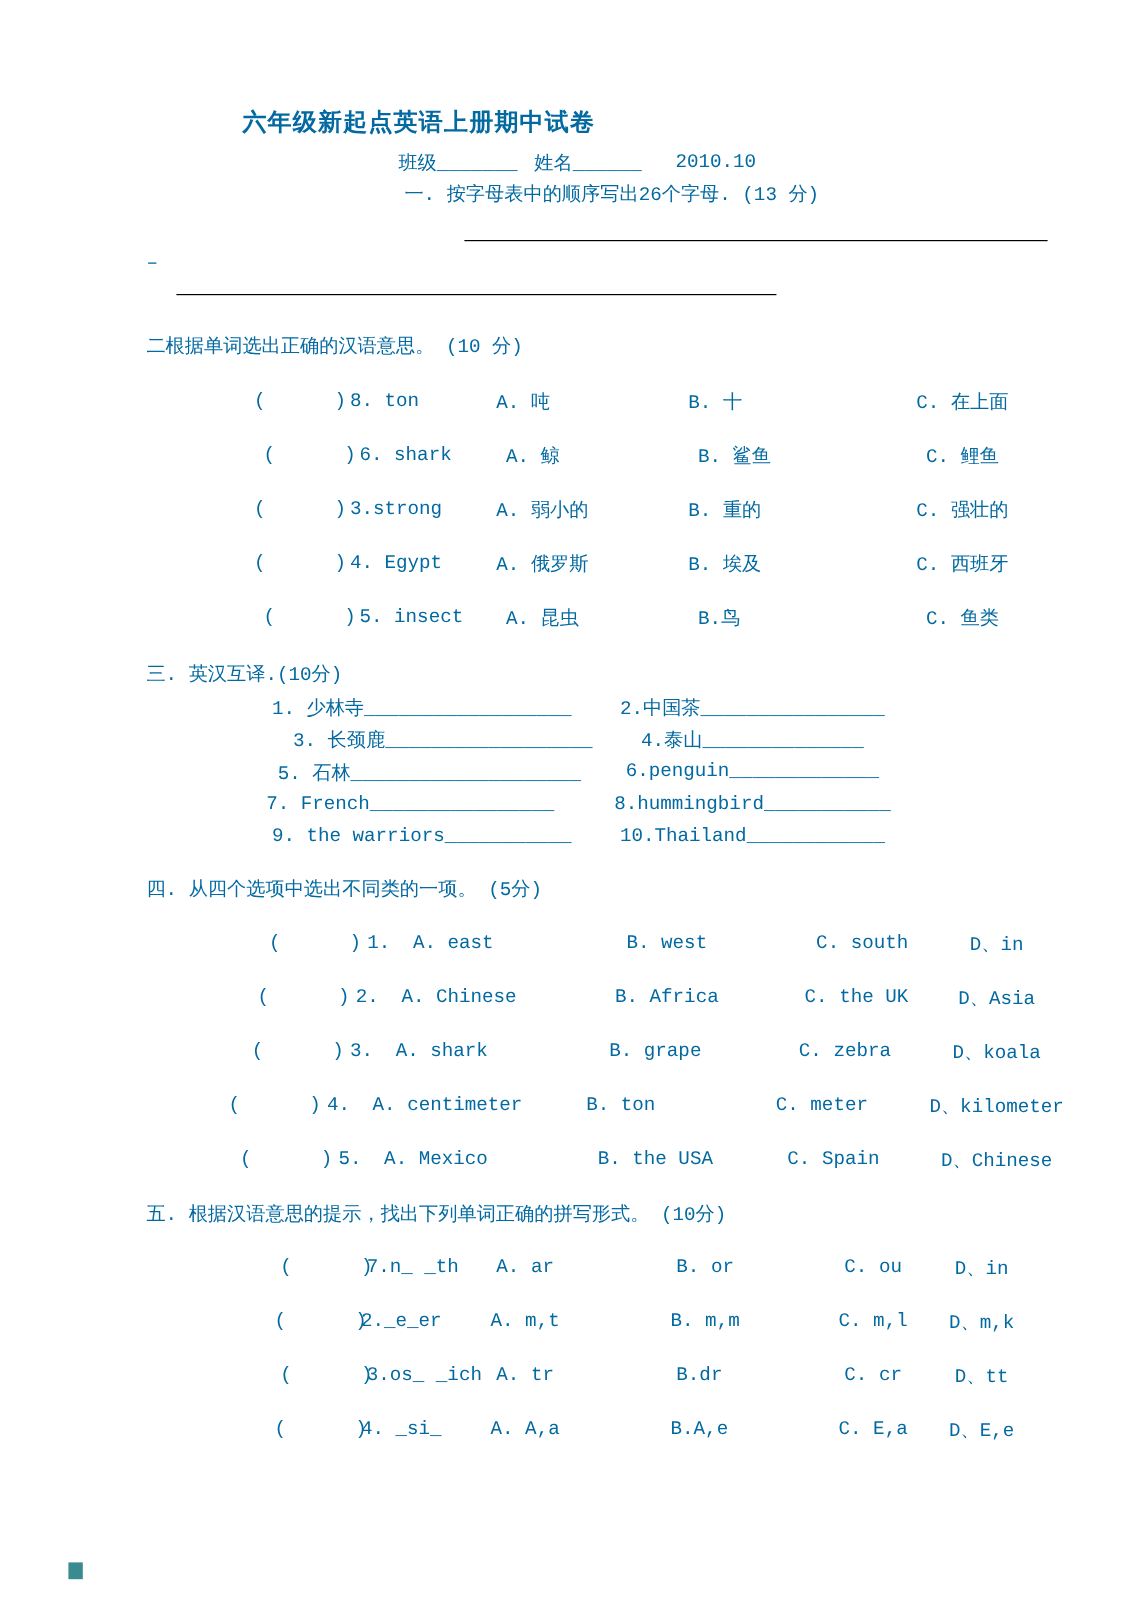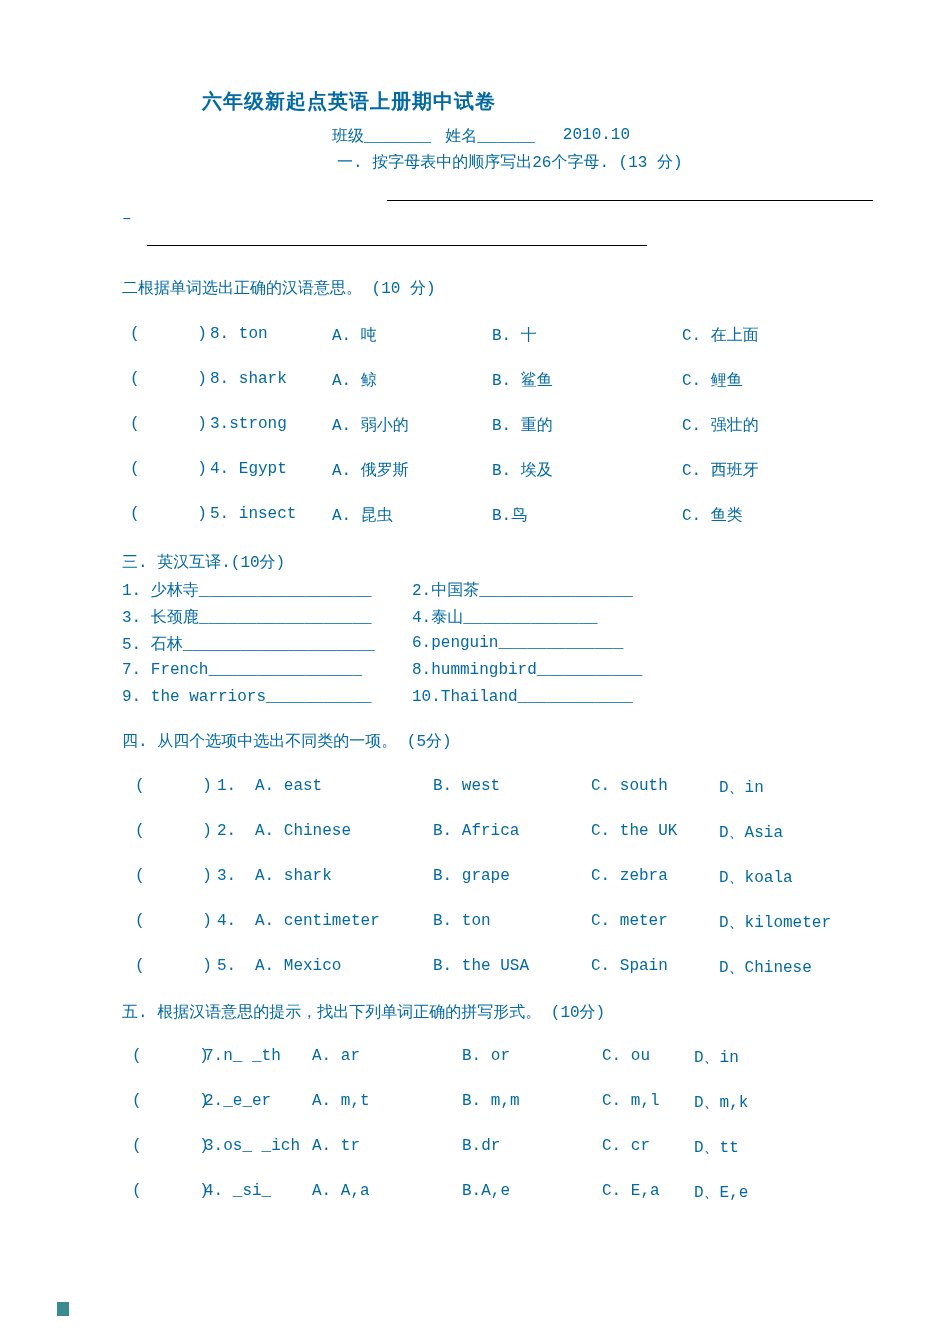--- a/index.html
+++ b/index.html
@@ -9,21 +9,21 @@
     width:945px;
     height:1338px;
     background:#ffffff;
     color:#0369a1;
     font-family:Liberation Mono, monospace;
     font-size:16px;
     overflow:hidden;
     margin-left:27px;
   }
   .cell{white-space:pre;display:inline-block;vertical-align:top;}
-  .row{display:flex;align-items:flex-start;}
+  .row{display:flex;align-items:flex-start;justify-content:center;}
   .pos-title{
     position:absolute;top:88px;left:175px;
     font-size:20px;font-weight:bold;letter-spacing:1px;
   }
   .pos-meta{position:absolute;top:126px;left:305px;white-space:pre;}
   .pos-meta .meta-item{margin-right:14px;white-space:pre;}
   .pos-meta .meta-date{margin-left:14px;}
   .pos-s1h{position:absolute;top:152px;left:310px;white-space:pre;}
   .pos-line1{position:absolute;top:183px;left:360px;width:486px;height:17px;border-bottom:1px solid #000;}
   .pos-dash{position:absolute;top:210px;left:95px;}
@@ -89,21 +89,21 @@
     <div class="rows">
       <div class="row s2-row">
         <span class="cell s2-paren">(      )</span>
         <span class="cell s2-label">8. ton</span>
         <span class="cell s2-a">A. 吨</span>
         <span class="cell s2-b">B. 十</span>
         <span class="cell s2-c">C. 在上面</span>
       </div>
       <div class="row s2-row">
         <span class="cell s2-paren">(      )</span>
-        <span class="cell s2-label">8. shark</span>
+        <span class="cell s2-label">6. shark</span>
         <span class="cell s2-a">A. 鲸</span>
         <span class="cell s2-b">B. 鲨鱼</span>
         <span class="cell s2-c">C. 鲤鱼</span>
       </div>
       <div class="row s2-row">
         <span class="cell s2-paren">(      )</span>
         <span class="cell s2-label">3.strong</span>
         <span class="cell s2-a">A. 弱小的</span>
         <span class="cell s2-b">B. 重的</span>
         <span class="cell s2-c">C. 强壮的</span>

